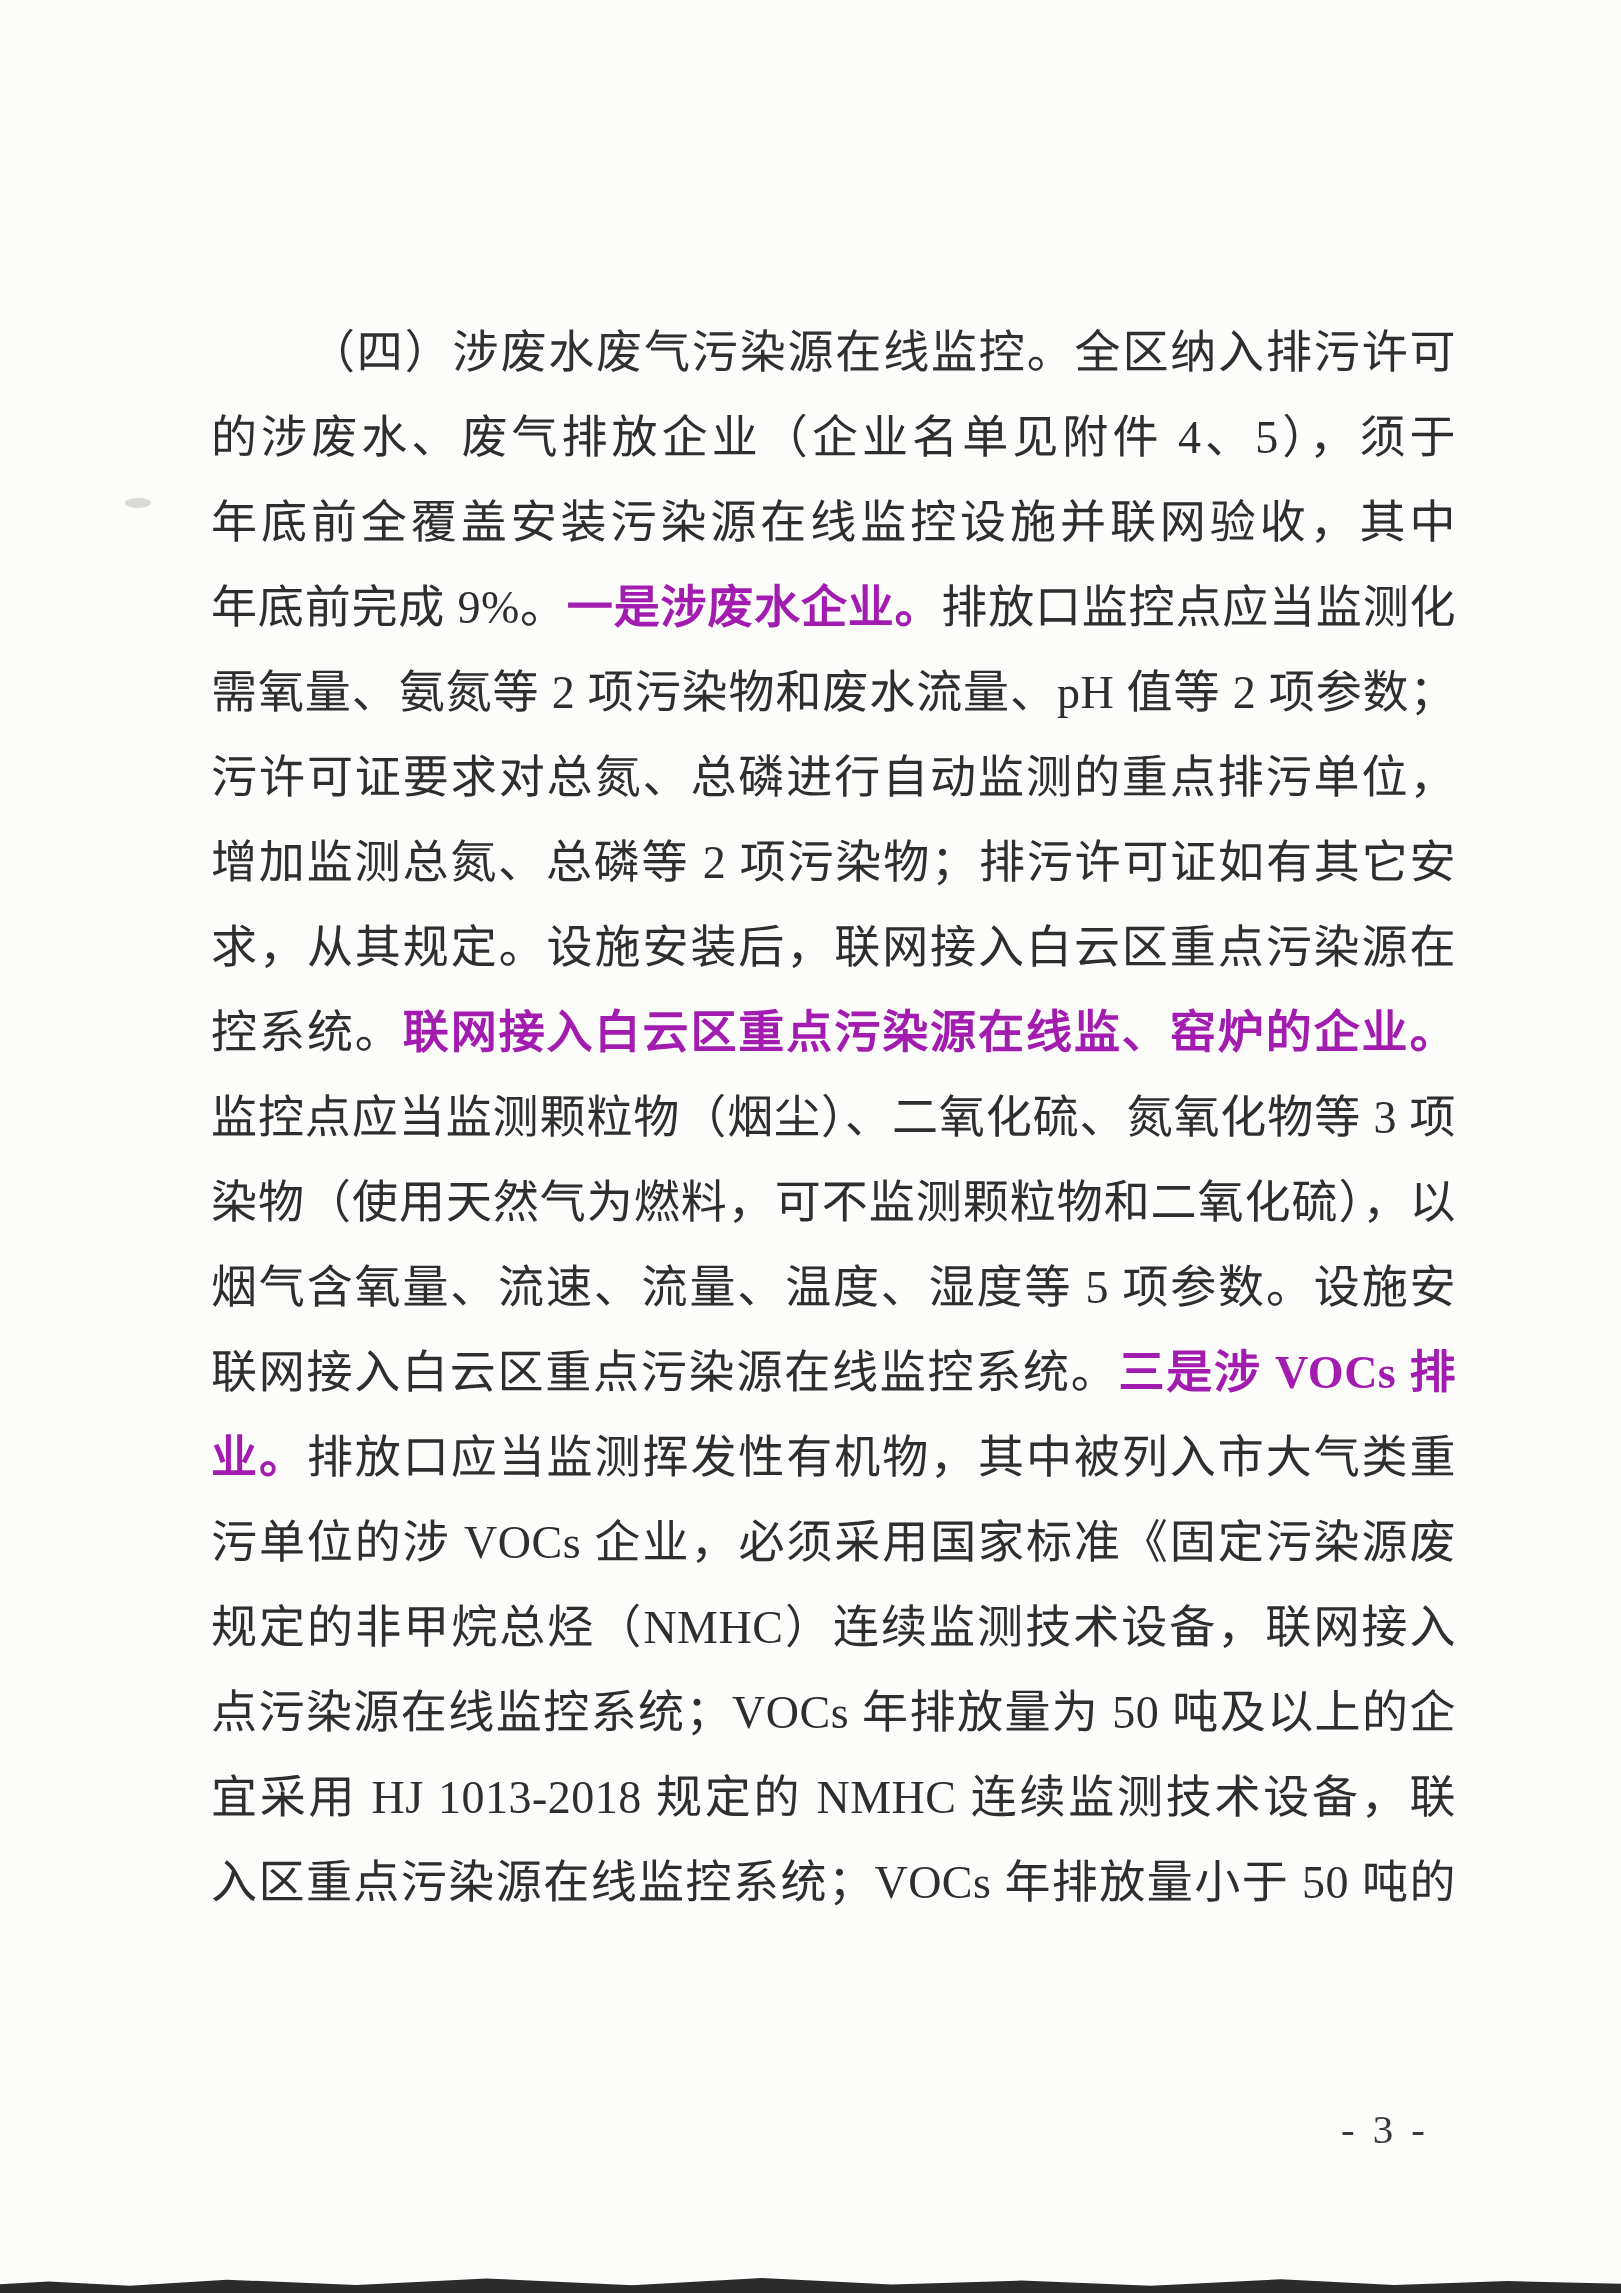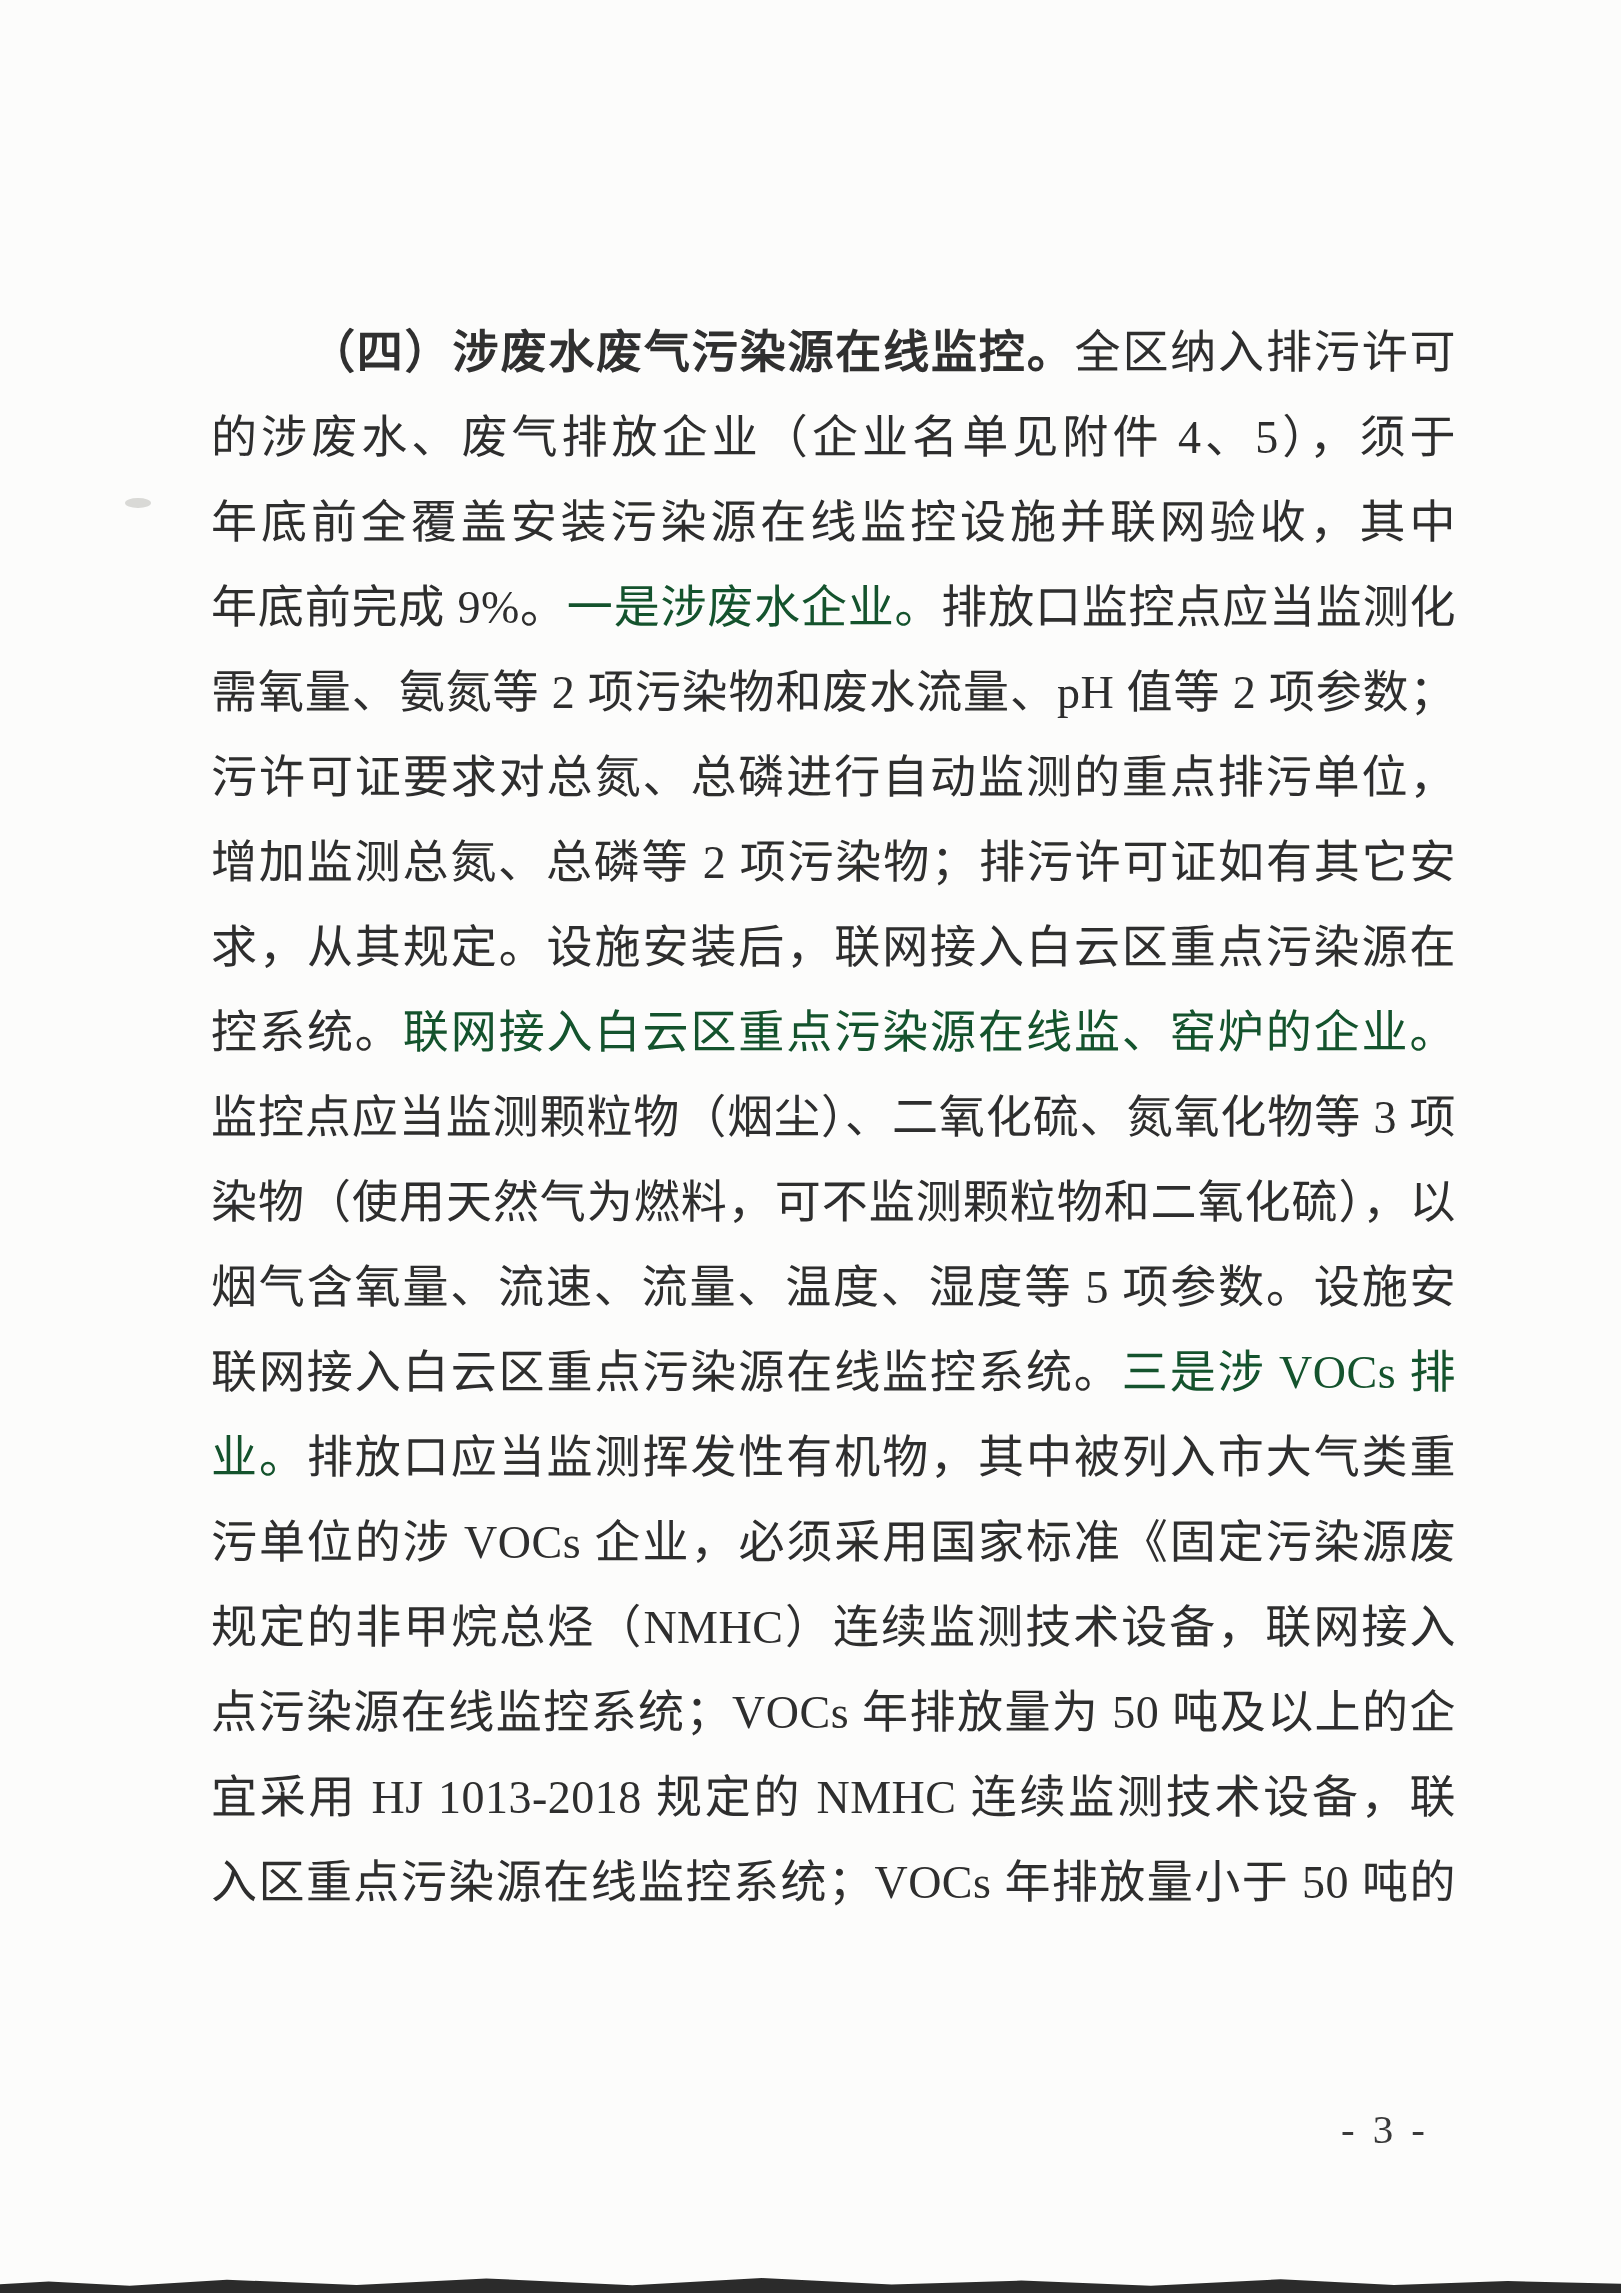--- a/index.html
+++ b/index.html
@@ -32,26 +32,26 @@
     letter-spacing: 0.5px;
     overflow: hidden;
   }
   .line.indent {
     text-indent: 98px;
   }
   .seg-normal {
     font-weight: normal;
   }
   .seg-bold {
-    font-weight: normal;
-    color: #14532d;
+    font-weight: bold;
+    color: #a21caf;
   }
   .seg-kai {
     
-    font-weight: bold;
+    font-weight: normal;
     color: #303030;
   }
   .page-number {
     position: absolute;
     left: 1341px;
     top: 2105px;
     font-size: 41px;
     letter-spacing: 3.9px;
     color: #3a3a3a;
     white-space: nowrap;

